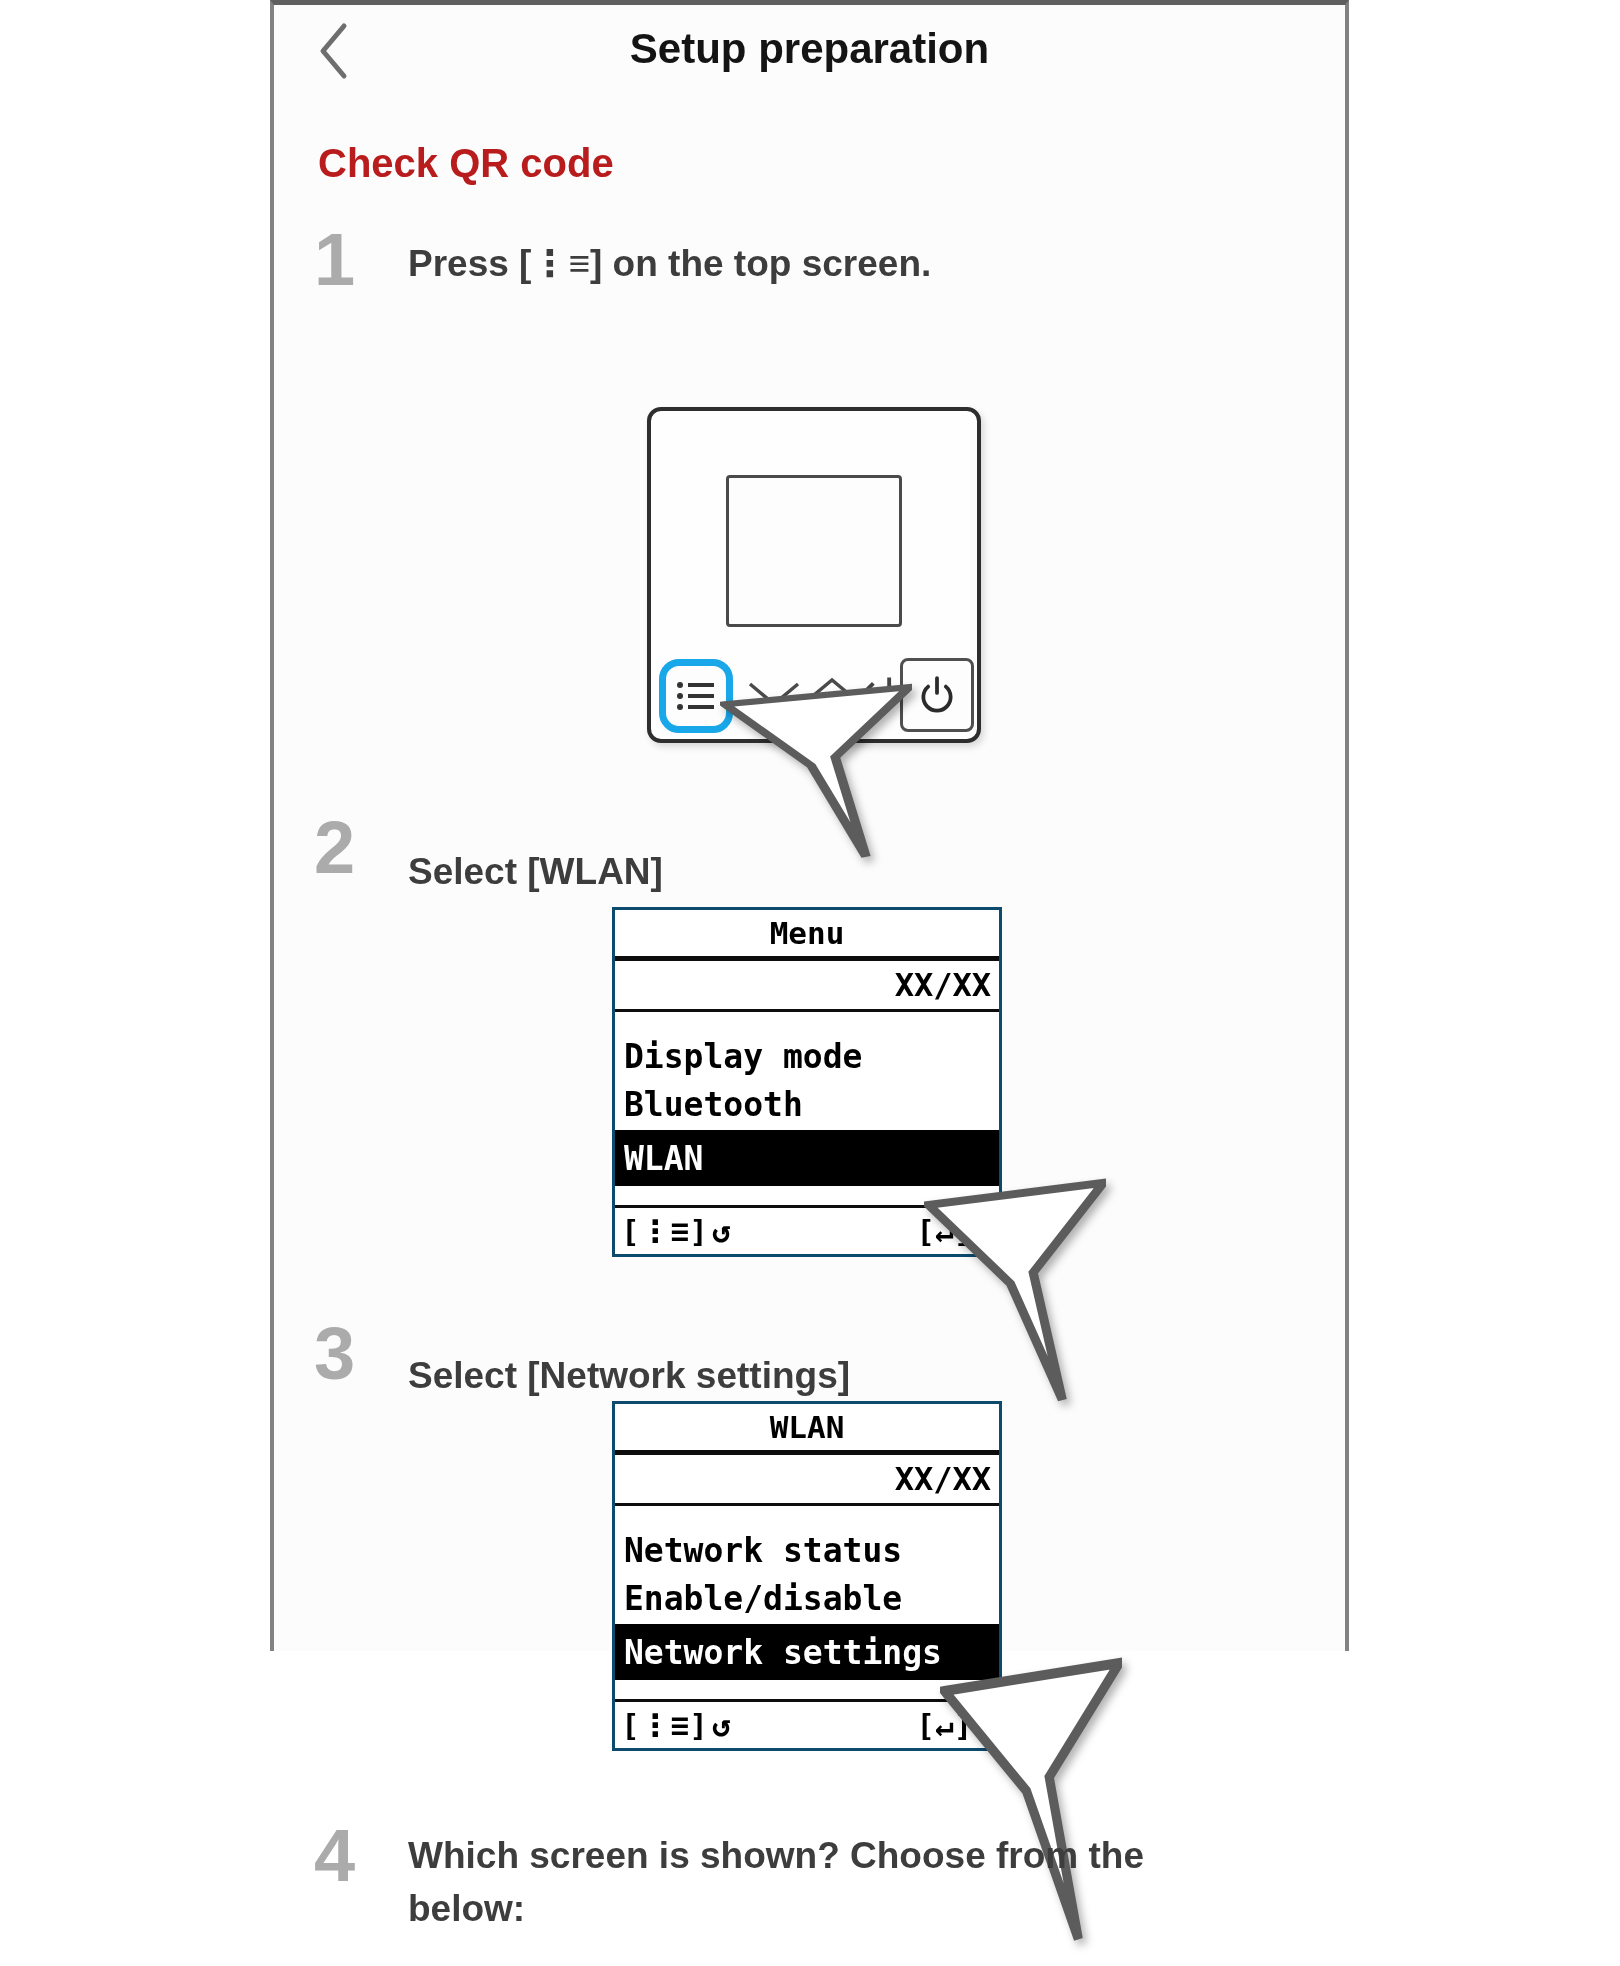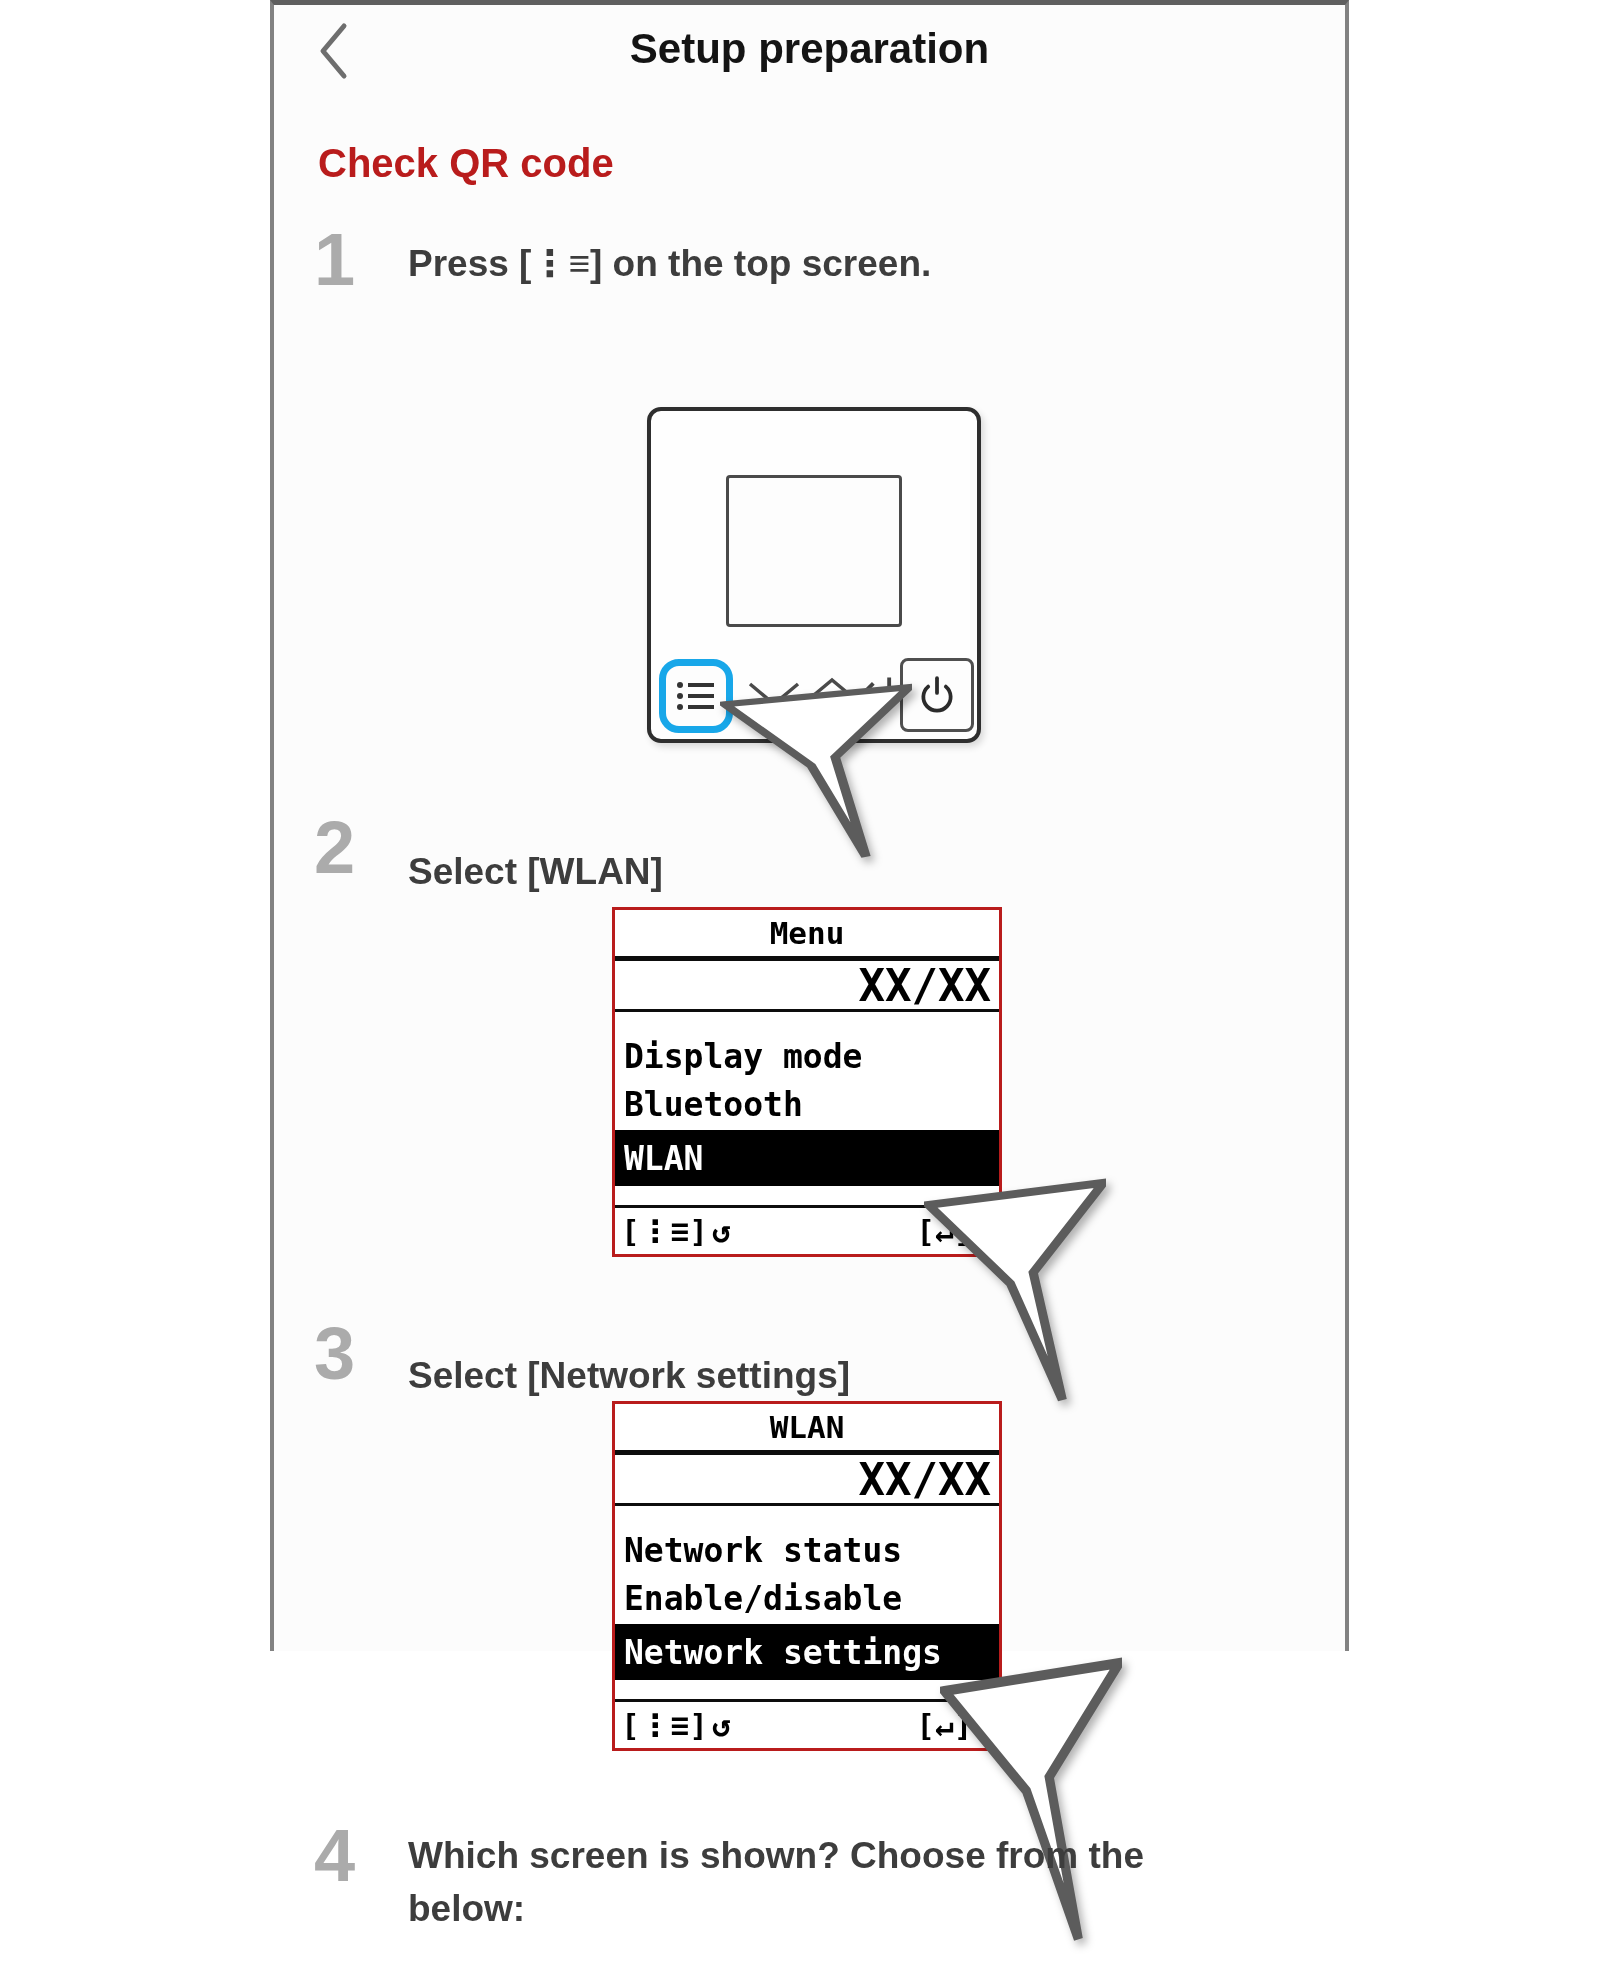--- a/index.html
+++ b/index.html
@@ -26,26 +26,26 @@
                 border:7px solid #18A7E9;border-radius:20px;background:#fdfdfd;
                 display:flex;align-items:center;justify-content:center;}
   .rc-glyph{position:absolute;}
   .rc-enter{position:absolute;left:210px;top:252px;font-size:46px;color:#444;font-weight:400;}
   .rc-power{position:absolute;left:249px;top:247px;width:74px;height:74px;box-sizing:border-box;
             border:3px solid #4f4f4f;border-radius:8px;background:#fdfdfd;
             display:flex;align-items:center;justify-content:center;}
 
   
   .lcd{position:absolute;left:338px;width:390px;height:350px;box-sizing:border-box;
-       border:3px solid #b91c1c;background:#ffffff;color:#000;
+       border:3px solid #0c4a6e;background:#ffffff;color:#000;
        font-family:"DejaVu Sans Mono","DejaVu Sans",monospace;font-weight:700;}
   .lcd-title{height:46px;display:flex;align-items:center;justify-content:center;
              font-size:31px;border-bottom:5px solid #0d0d0d;}
   .lcd-pager{height:48px;display:flex;align-items:center;justify-content:flex-end;
-             padding-right:8px;font-size:44px;border-bottom:3px solid #0d0d0d;}
+             padding-right:8px;font-size:32px;border-bottom:3px solid #0d0d0d;}
   .lcd-list{padding-top:20px;}
   .lcd-item{height:48px;display:flex;align-items:center;padding-left:9px;font-size:33px;}
   .lcd-item.selected{height:56px;background:#000;color:#fff;margin-top:2px;}
   .lcd-footer{position:absolute;left:0;right:0;bottom:0;height:46px;border-top:3px solid #0d0d0d;
               display:flex;align-items:center;justify-content:space-between;
               padding:0 4px 0 6px;font-size:31px;}
   .lcd-footer .fpart{display:flex;align-items:center;gap:4px;}
 
   .cursor-svg{position:absolute;filter:drop-shadow(4px 5px 4px rgba(0,0,0,0.30));}
   svg{display:block;}

